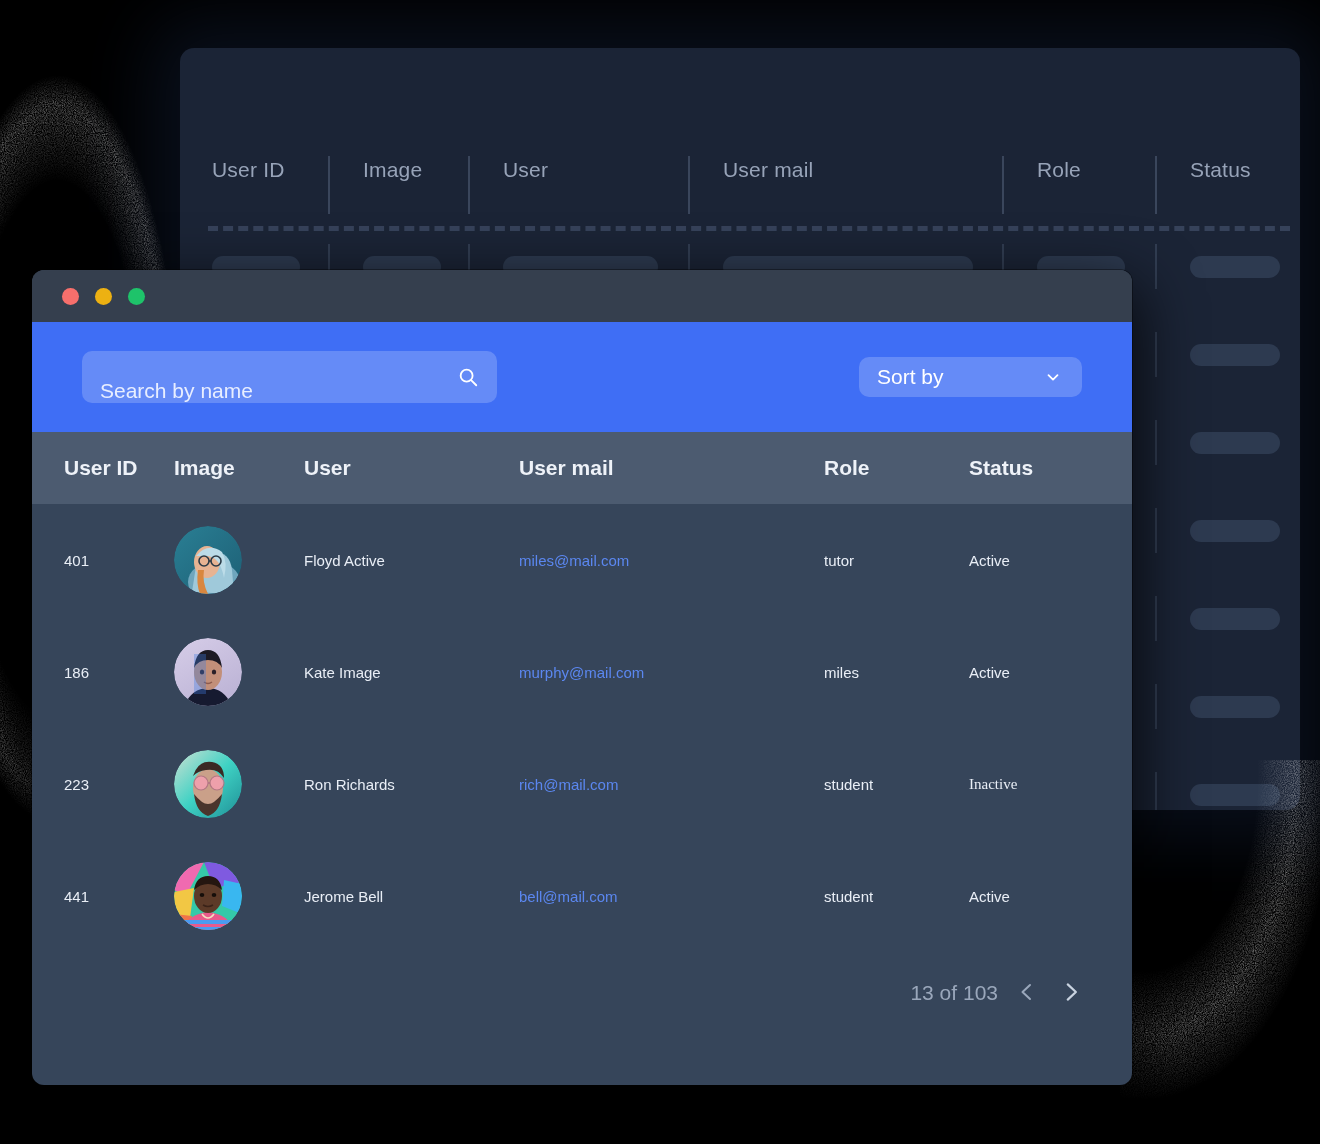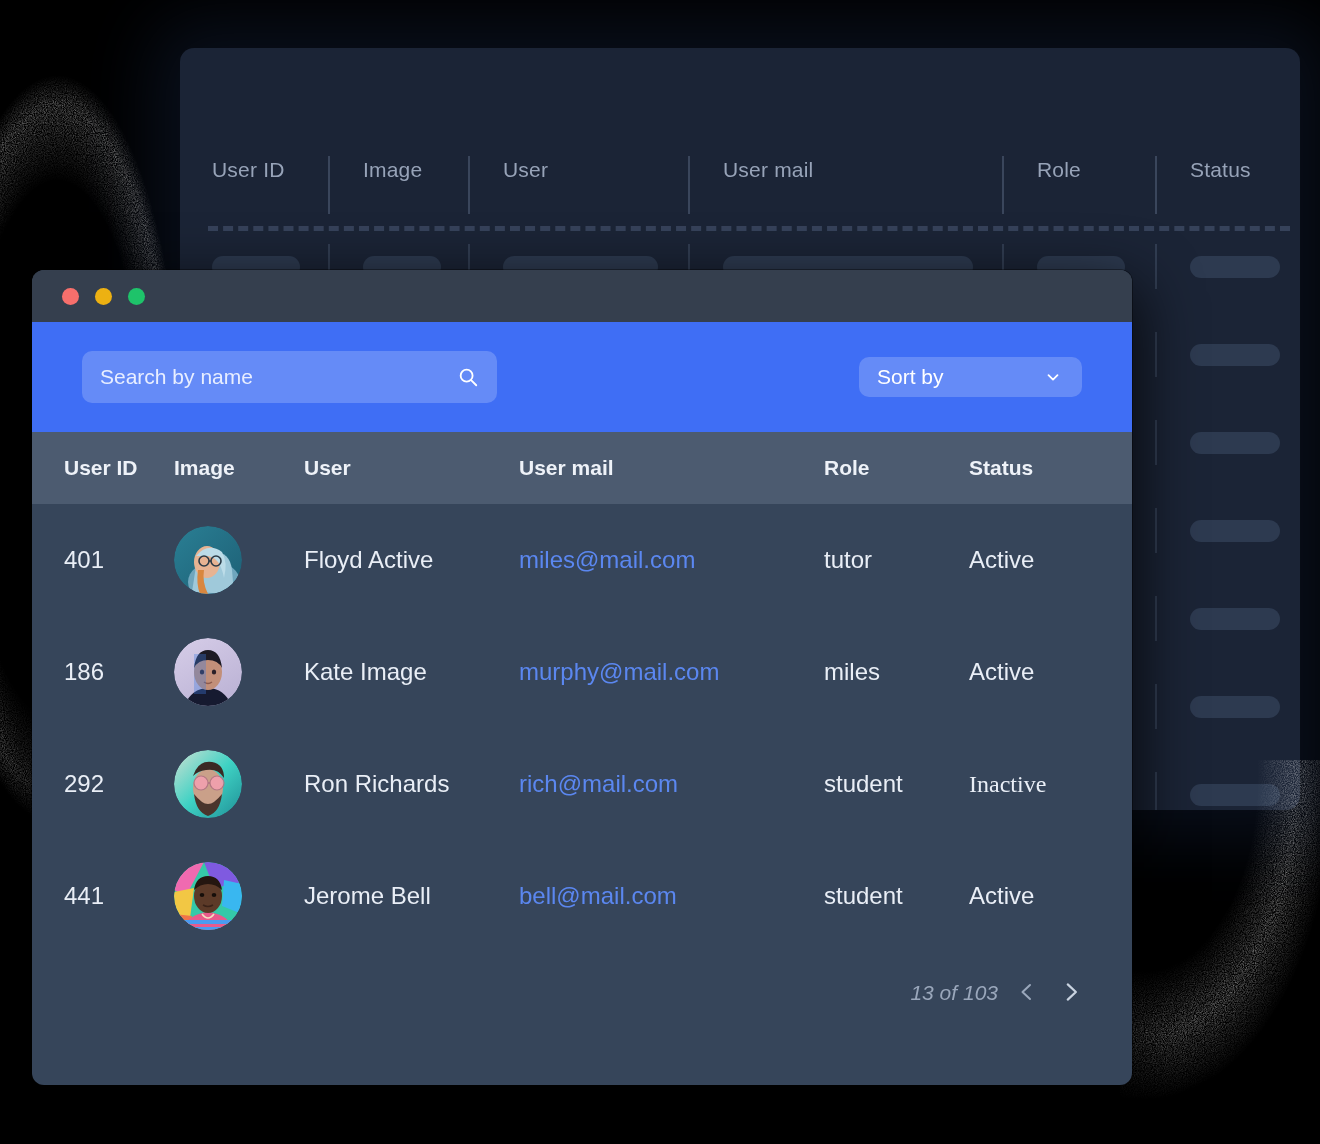--- a/index.html
+++ b/index.html
@@ -93,21 +93,21 @@
     align-items:center;
     padding:0 50px;
     justify-content:space-between;
   }
   .search-box {
     position:relative;
     width:415px; height:52px;
     background:rgba(255,255,255,0.20);
     border-radius:10px;
     display:flex;
-    align-items:center;
+    align-items:flex-end;
   }
   .search-box input {
     flex:1;
     border:none; outline:none; background:transparent;
     font-family:"Liberation Sans", sans-serif;
     font-size:21px;
     color:#ffffff;
     padding:0 44px 0 18px;
   }
   .search-box input::placeholder { color:#e8eeff; opacity:1; }
@@ -138,21 +138,21 @@
   table.user-table thead tr { background:#4c5b70; height:72px; }
   table.user-table th {
     text-align:left;
     font-size:21px;
     font-weight:bold;
     color:#eef2f8;
     padding:0;
   }
   table.user-table tbody tr { height:112px; background:#36455a; }
   table.user-table td {
-    font-size:24px;
+    font-size:15px;
     color:#e9eef6;
     padding:0;
     vertical-align:middle;
   }
   .c-id     { width:142px; padding-left:32px !important; }
   .c-img    { width:130px; }
   .c-user   { width:215px; }
   .c-mail   { width:305px; }
   .c-role   { width:145px; }
   .c-status { width:163px; }
@@ -167,21 +167,20 @@
   .status-active   { color:#23d566; }
   .status-inactive { color:#f2554b;font-family:Liberation Serif, serif; }
 
   
   .pagination {
     display:flex;
     align-items:center;
     justify-content:flex-end;
     gap:14px;
     padding:26px 46px 0 12px;
-    font-style:italic;
   }
   .page-count { font-size:21px; color:#9aa7bb; }
   .pg-btn {
     width:30px; height:30px;
     display:flex; align-items:center; justify-content:center;
     cursor:pointer; background:none; border:none;
   }
 </style>
 </head>
 <body>
@@ -383,21 +382,21 @@
           </td>
           <td class="c-user">Kate Image</td>
           <td class="c-mail">
             <a href="#" class="mail-link">murphy@mail.com</a>
           </td>
           <td class="c-role">miles</td>
           <td class="c-status status-active">Active</td>
         </tr>
 
         <tr>
-          <td class="c-id">292</td>
+          <td class="c-id">223</td>
           <td class="c-img">
             <span class="avatar">
               <svg width="68" height="68" viewBox="0 0 68 68">
                 <defs>
                   <clipPath id="cp3">
                       <circle cx="34" cy="34" r="34"></circle>
                     </clipPath>
                   <linearGradient id="bg3" x1="0" y1="0" x2="1" y2="1">
                     <stop offset="0%" stop-color="#cfe0d2"></stop>
                     <stop offset="50%" stop-color="#3fd2c4"></stop>

